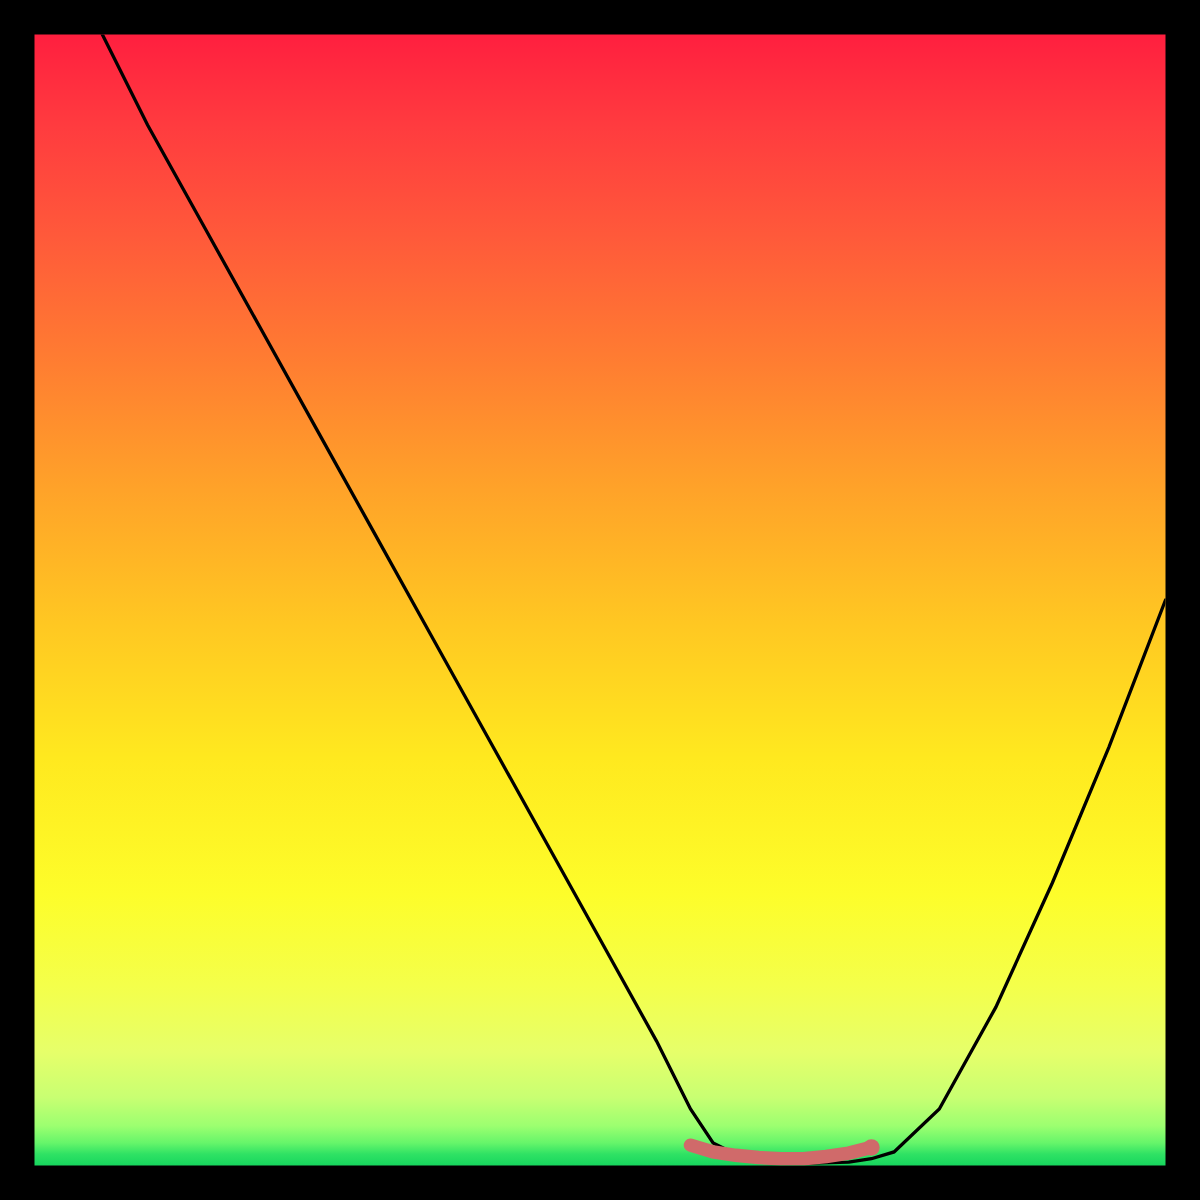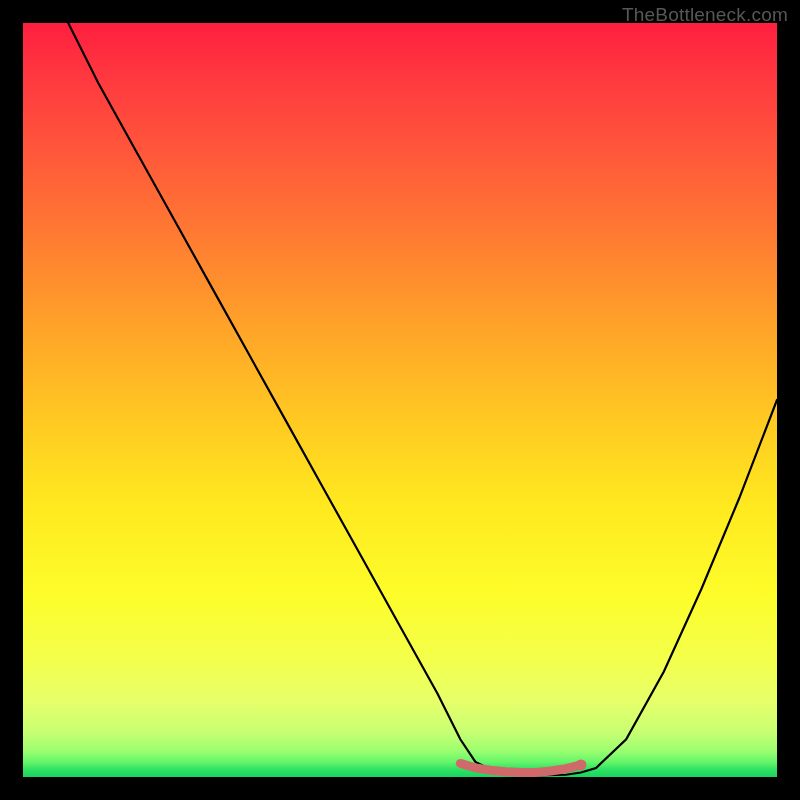--- a/index.html
+++ b/index.html
@@ -71,14 +71,13 @@
 
   <svg class="svg-layer" viewBox="0 0 754 754" preserveAspectRatio="none">
 
     <path fill="none" stroke="#000000" stroke-width="2.2" stroke-linecap="round" d="M45.24 0.00 L75.40 60.32 L113.10 128.18 L150.80 196.04 L188.50 263.90 L226.20 331.76 L263.90 399.62 L301.60 467.48 L339.30 535.34 L377.00 603.20 L414.70 671.06 L437.32 716.30 L452.40 738.92 L467.48 746.46 L490.10 750.98 L512.72 752.49 L542.88 751.74 L557.96 749.48 L573.04 744.95 L603.20 716.30 L640.90 648.44 L678.60 565.50 L716.30 475.02 L754.00 377.00" id="curve-path"></path>
 
     <path fill="none" stroke="#d06a6a" stroke-width="9" stroke-linecap="round" d="M437.32 740.43 L452.40 744.95 L467.48 747.21 L482.56 748.72 L497.64 749.48 L512.72 749.48 L527.80 747.97 L542.88 745.71 L557.96 741.94" id="salmon-path"></path>
 
     <circle r="5.5" fill="#d06a6a" cx="557.96" cy="741.94" id="salmon-dot"></circle>
   </svg>
 
-  <div class="watermark">TheBottleneck.com</div>
 </div>
 
 </body></html>

